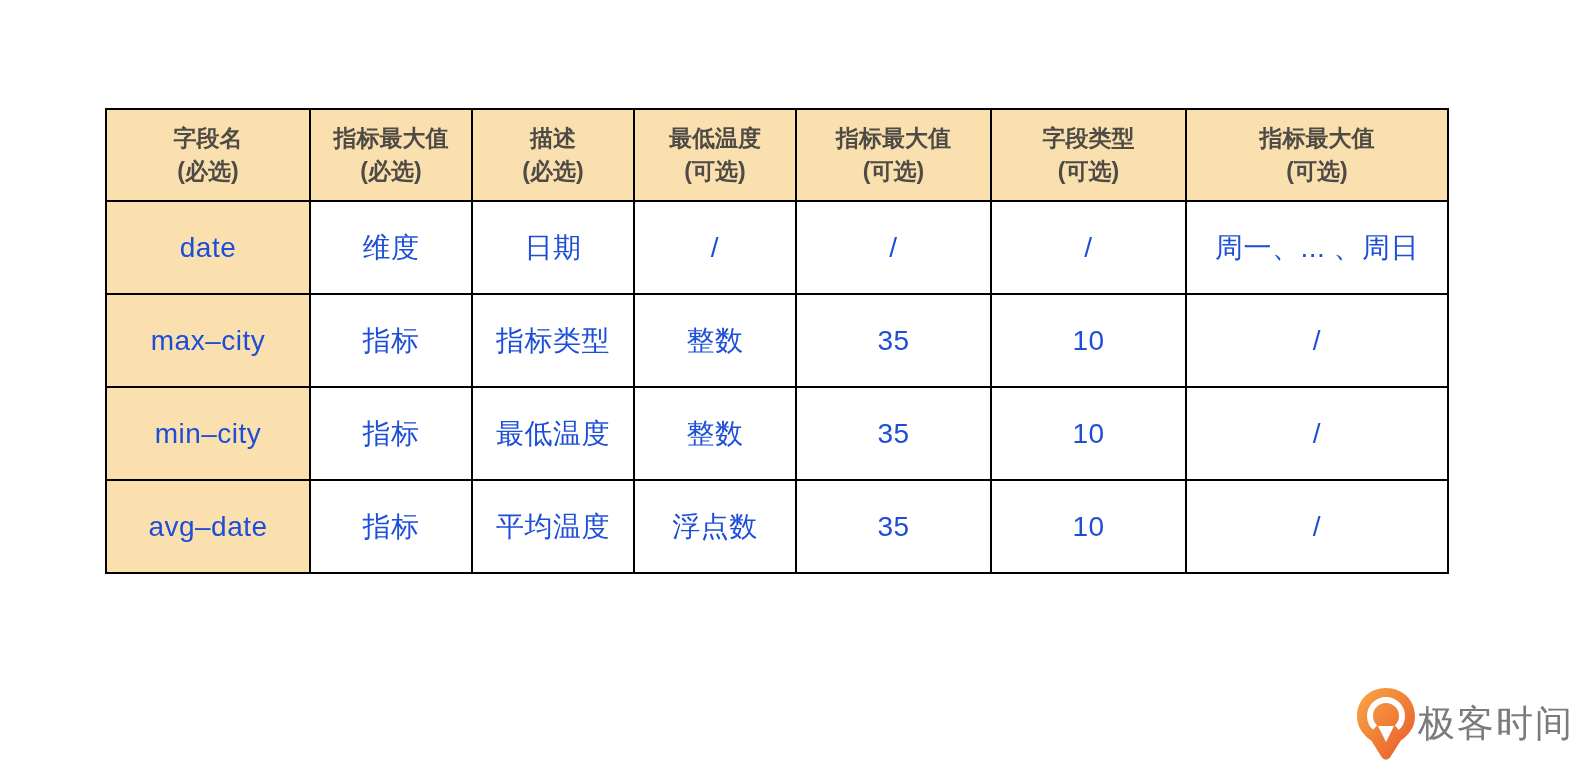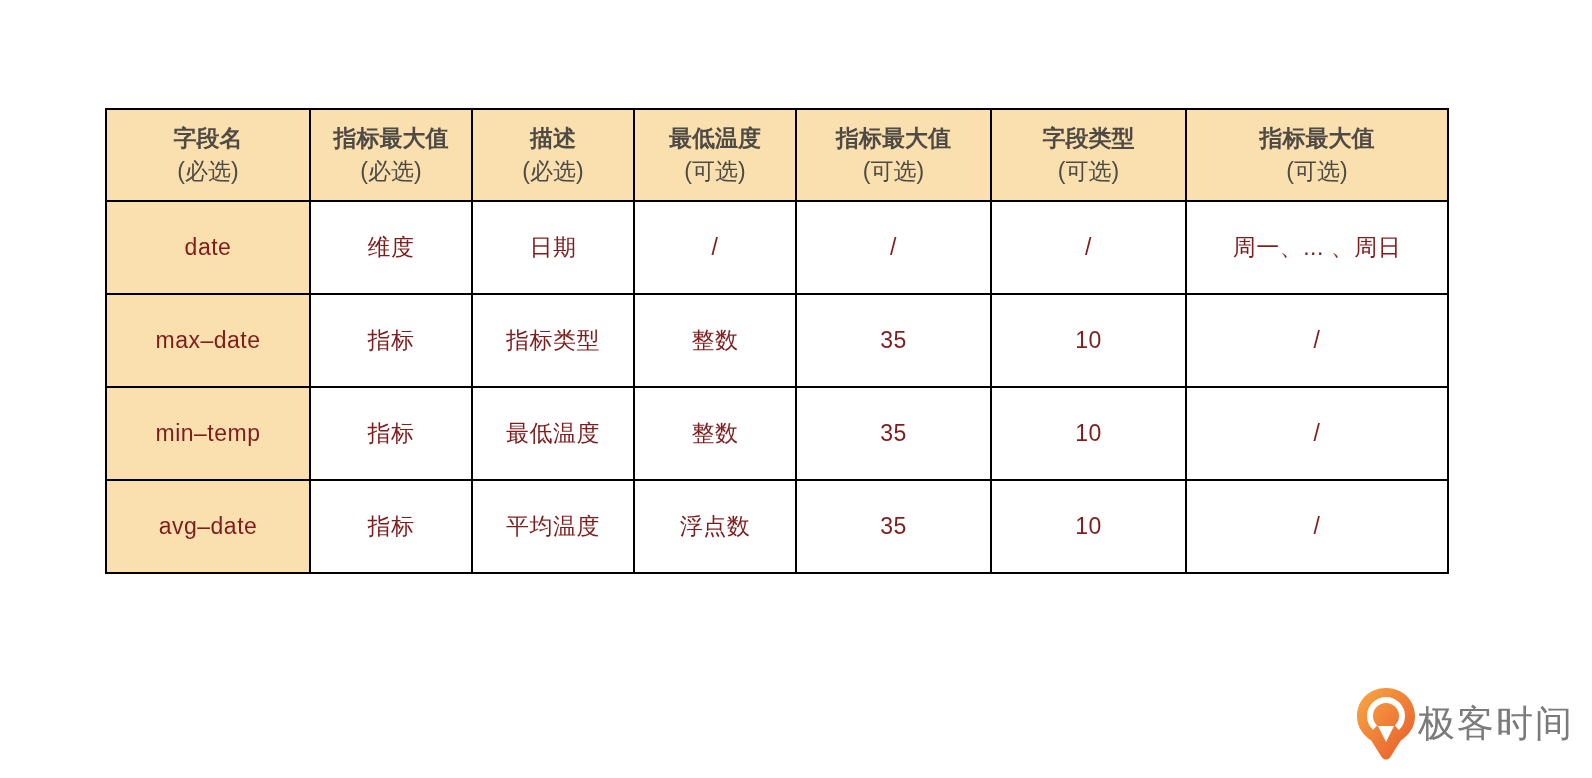--- a/index.html
+++ b/index.html
@@ -35,25 +35,25 @@
   .spec-table thead tr { height: 92px; }
   .spec-table tbody tr { height: 93px; }
   .spec-table th {
     background: #FADFAF;
     color: #4E4A45;
     font-size: 23px;
     font-weight: 700;
     line-height: 33px;
   }
   .spec-table th .sub {
-    font-weight: 400;
+    font-weight: 700;
   }
   .spec-table td {
-    color: #7f1d1d;
-    font-size: 23px;
+    color: #1d4ed8;
+    font-size: 28px;
     font-weight: 400;
     letter-spacing: 0.5px;
   }
   .spec-table td.name-col {
     background: #FADFAF;
   }
   .logo {
     position: absolute;
     left: 1354px;
     top: 686px;
@@ -119,30 +119,30 @@
       <tr>
         <td class="name-col">date</td>
         <td>维度</td>
         <td>日期</td>
         <td>/</td>
         <td>/</td>
         <td>/</td>
         <td>周一、... 、周日</td>
       </tr>
       <tr>
-        <td class="name-col">max–date</td>
+        <td class="name-col">max–city</td>
         <td>指标</td>
         <td>指标类型</td>
         <td>整数</td>
         <td>35</td>
         <td>10</td>
         <td>/</td>
       </tr>
       <tr>
-        <td class="name-col">min–temp</td>
+        <td class="name-col">min–city</td>
         <td>指标</td>
         <td>最低温度</td>
         <td>整数</td>
         <td>35</td>
         <td>10</td>
         <td>/</td>
       </tr>
       <tr>
         <td class="name-col">avg–date</td>
         <td>指标</td>

